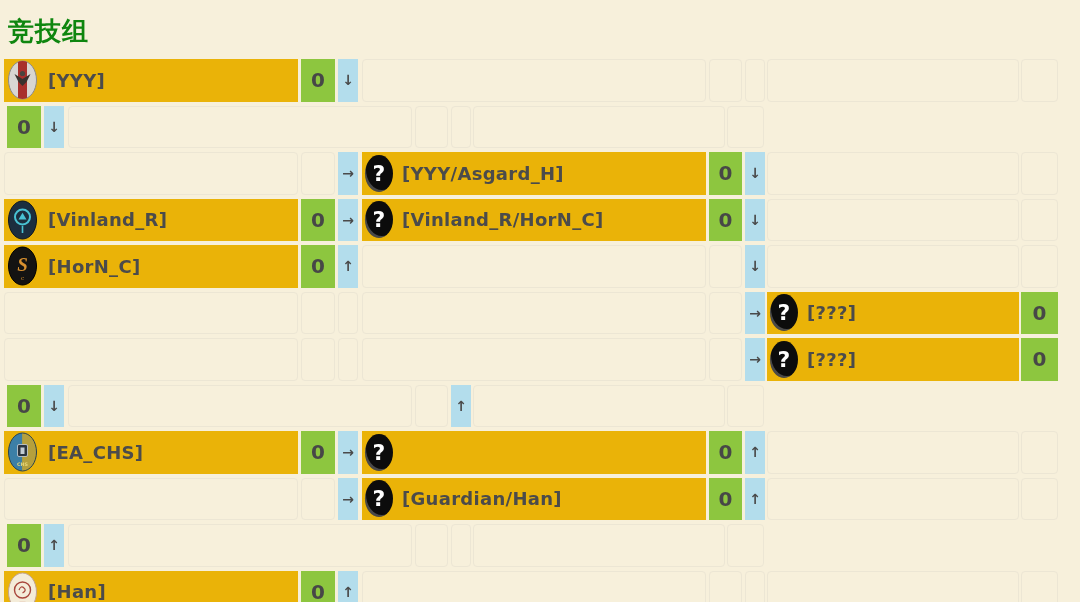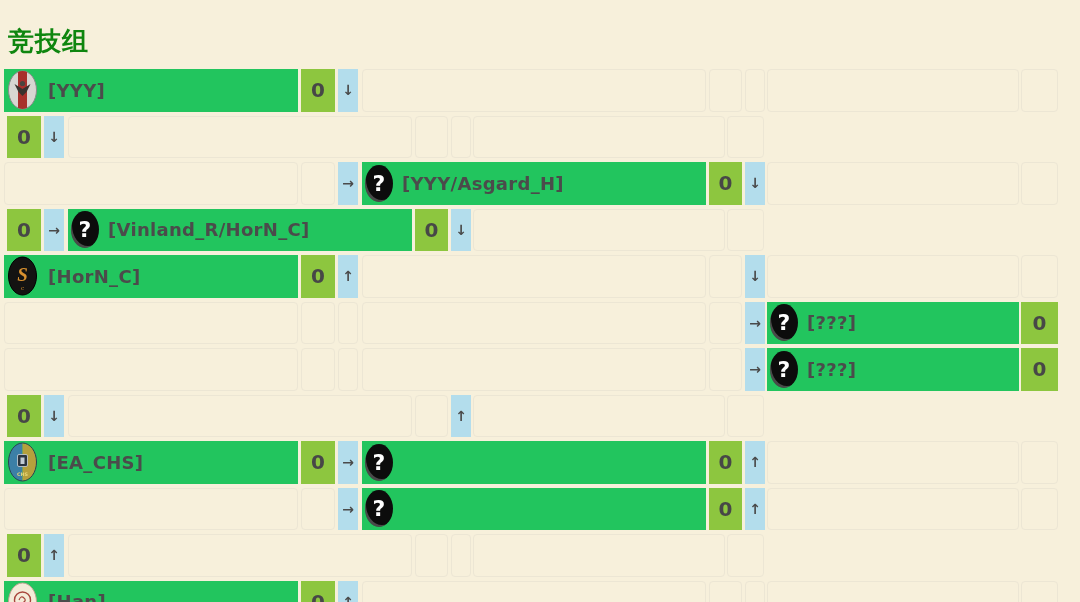--- a/index.html
+++ b/index.html
@@ -4,33 +4,33 @@
 <style>
   html,body{margin:0;padding:0;}
   body{
     width:1080px;height:602px;overflow:hidden;
     background:#f7f0db;
     font-family:"DejaVu Sans","Liberation Sans",sans-serif;
     -webkit-font-smoothing:antialiased;
   }
   .title{
     color:#0f860f;font-weight:bold;font-size:26px;line-height:34px;
-    margin:24px 0 0 8px;letter-spacing:1px;
+    margin:14px 0 0 8px;letter-spacing:1px;
   }
   .bracket{margin-top:11px;padding-left:4px;}
   .row{display:flex;height:42.5px;margin-bottom:4px;}
   .cell{box-sizing:border-box;flex:none;}
   
   .an{width:294px;} .asc{width:34px;} .b{width:20px;}
   .cn{width:344px;} .csc{width:33px;} .d{width:20px;}
   .en{width:252px;} .esc{width:37px;}
   .g2{flex:none;width:2px;} .g3{flex:none;width:3px;} .g4{flex:none;width:4px;}
   
   .bar{
-    background:#22c55e;display:flex;align-items:center;
+    background:#eab308;display:flex;align-items:center;
     position:relative;color:#4b4b4b;
   }
   .tname{
     font-weight:bold;font-size:18px;letter-spacing:.3px;color:#4b4b4b;
     white-space:nowrap;
   }
   .teambar{padding-left:44px;}
   .score{
     background:#8dc63f;display:flex;align-items:center;justify-content:center;
     font-weight:bold;font-size:20px;color:#474747;
@@ -126,20 +126,31 @@
     <div class="cell csc score">0</div>
     <div class="g3"></div>
     <div class="cell d arrow">↓</div>
     <div class="g2"></div>
     <div class="cell en empty"></div>
     <div class="g2"></div>
     <div class="cell esc empty"></div>
   </div>
 
   <div class="row">
+    <div class="cell an bar teambar">
+      <span class="ticon">
+        <svg width="31" height="40" viewBox="0 0 30 40">
+            <ellipse cx="15" cy="20" rx="14" ry="19" fill="#1c2e3f" stroke="#0d1620"></ellipse>
+            <circle cx="15" cy="17" r="7.5" stroke="#49c2d4" stroke-width="2" fill="none"></circle>
+            <path d="M11 19.5 L15 12.8 L19 19.5 Z" fill="#49c2d4"></path>
+            <rect x="14.2" y="26" width="1.6" height="7" fill="#49c2d4"></rect>
+          </svg>
+      </span>
+      <span class="tname">[Vinland_R]</span>
+    </div>
     <div class="g3"></div>
     <div class="cell asc score">0</div>
     <div class="g3"></div>
     <div class="cell b arrow">→</div>
     <div class="g4"></div>
     <div class="cell cn bar">
       <span class="qicon">?</span>
       <span class="tname">[Vinland_R/HorN_C]</span>
     </div>
     <div class="g3"></div>
@@ -279,20 +290,21 @@
 
   <div class="row">
     <div class="cell an empty"></div>
     <div class="g3"></div>
     <div class="cell asc empty"></div>
     <div class="g3"></div>
     <div class="cell b arrow">→</div>
     <div class="g4"></div>
     <div class="cell cn bar">
       <span class="qicon">?</span>
+      <span class="tname">[Guardian/Han]</span>
     </div>
     <div class="g3"></div>
     <div class="cell csc score">0</div>
     <div class="g3"></div>
     <div class="cell d arrow">↑</div>
     <div class="g2"></div>
     <div class="cell en empty"></div>
     <div class="g2"></div>
     <div class="cell esc empty"></div>
   </div>

